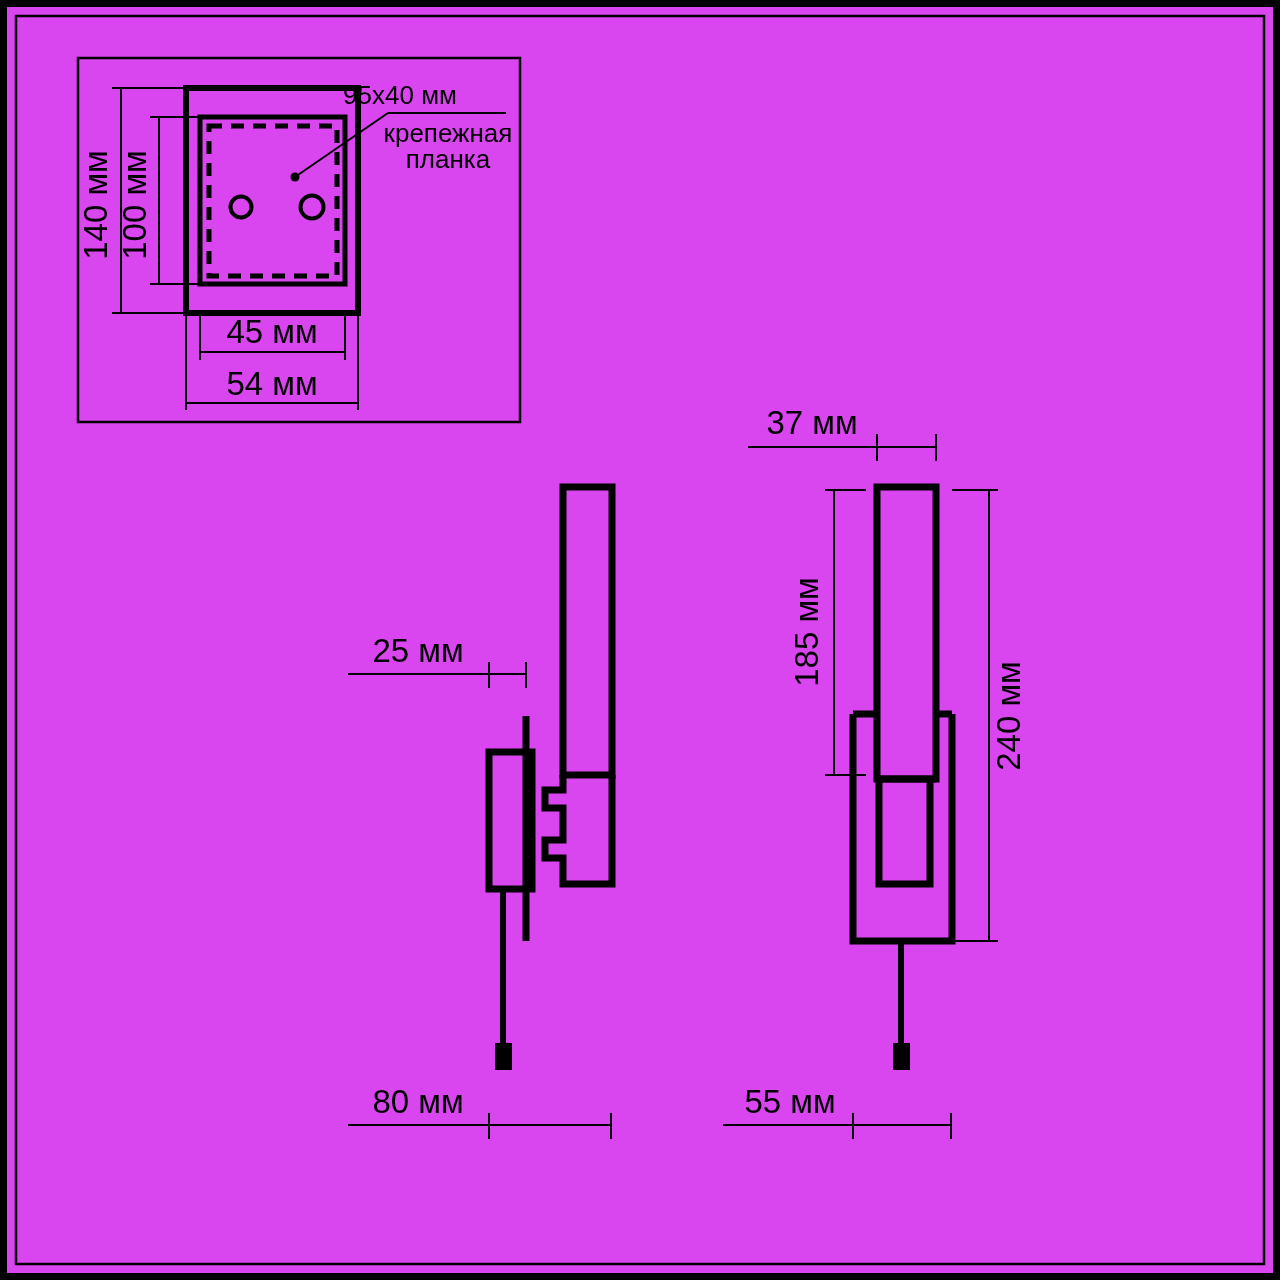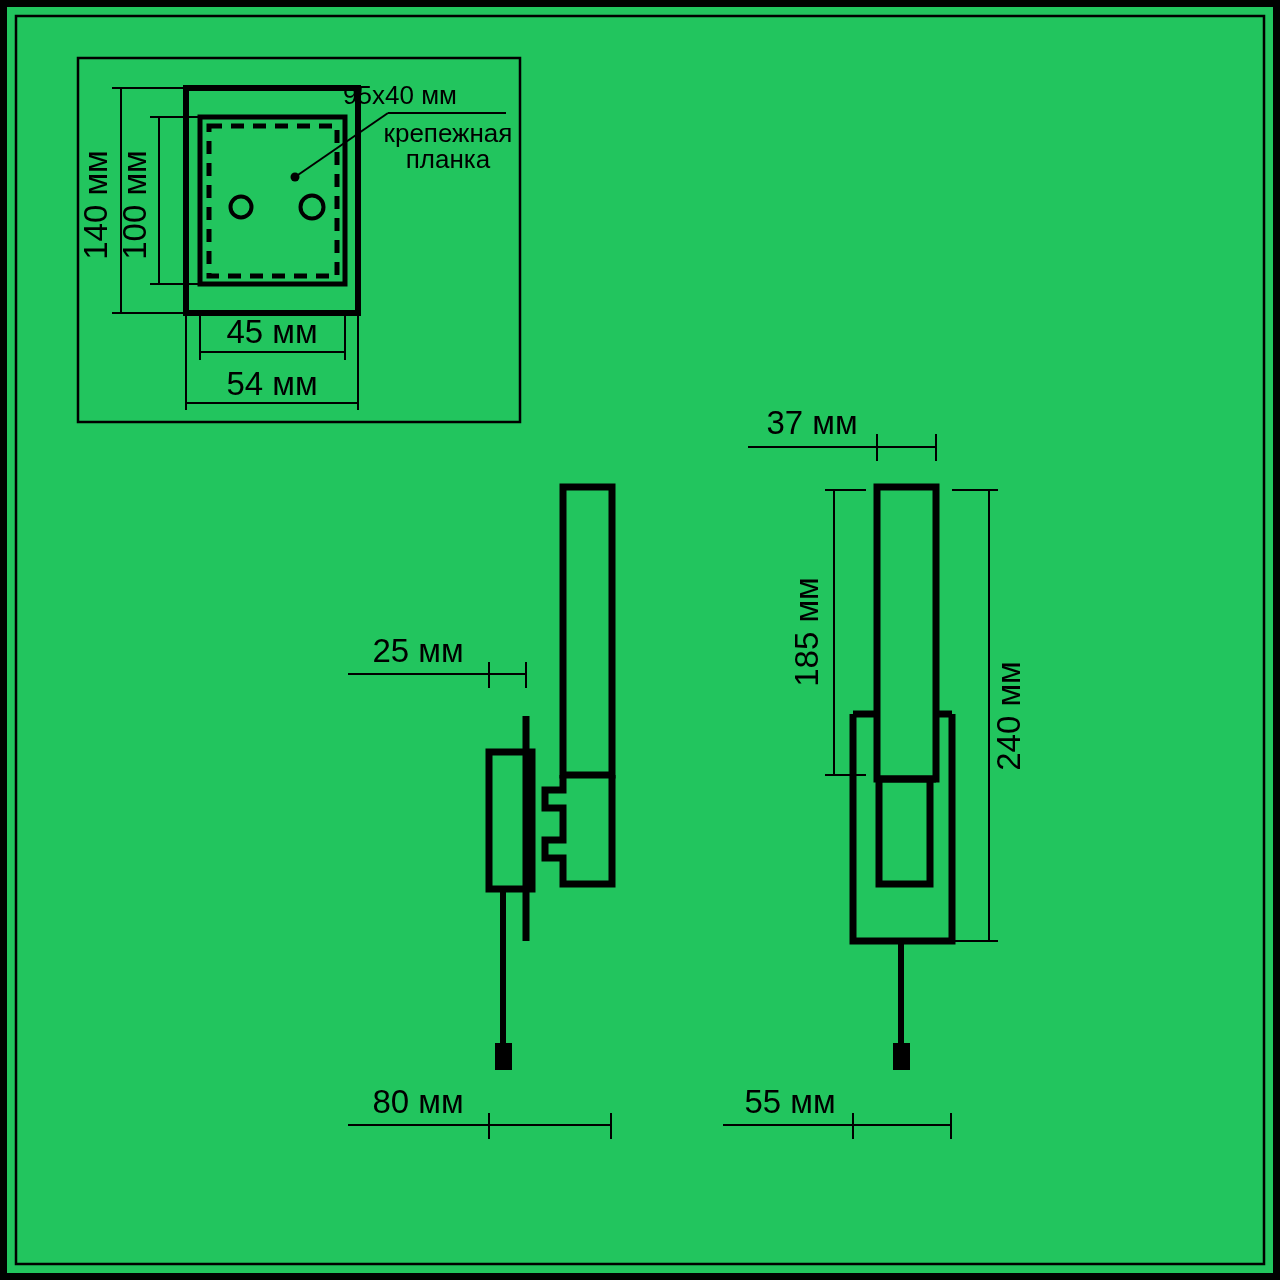--- a/index.html
+++ b/index.html
@@ -10,21 +10,21 @@
   body {
     width: 1280px;
     height: 1280px;
     font-family: "Liberation Sans", sans-serif;
     overflow: hidden;
   }
   #sheet {
     position: relative;
     width: 1280px;
     height: 1280px;
-    background: #22c55e;
+    background: #d946ef;
   }
   #drawing-svg {
     position: absolute;
     left: 0;
     top: 0;
     width: 1280px;
     height: 1280px;
     display: block;
   }
   .dim-text-lg {

